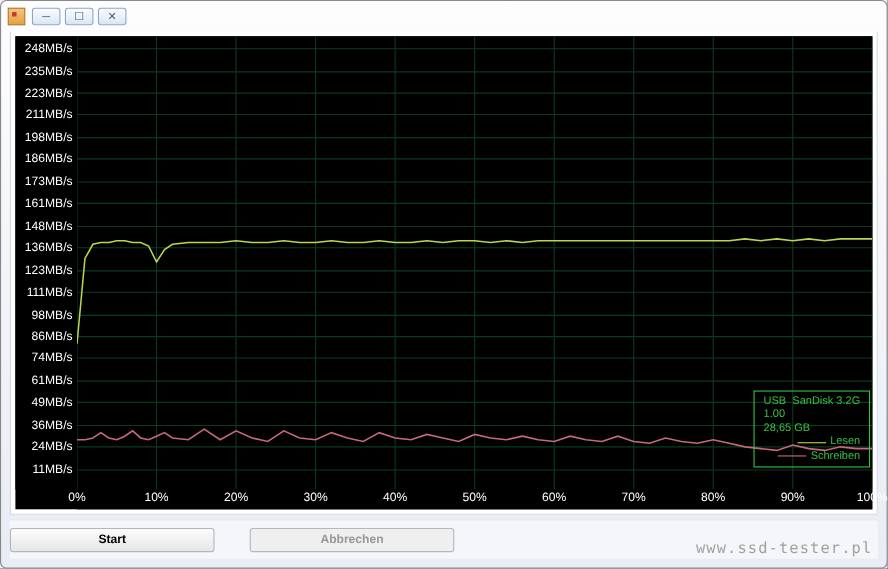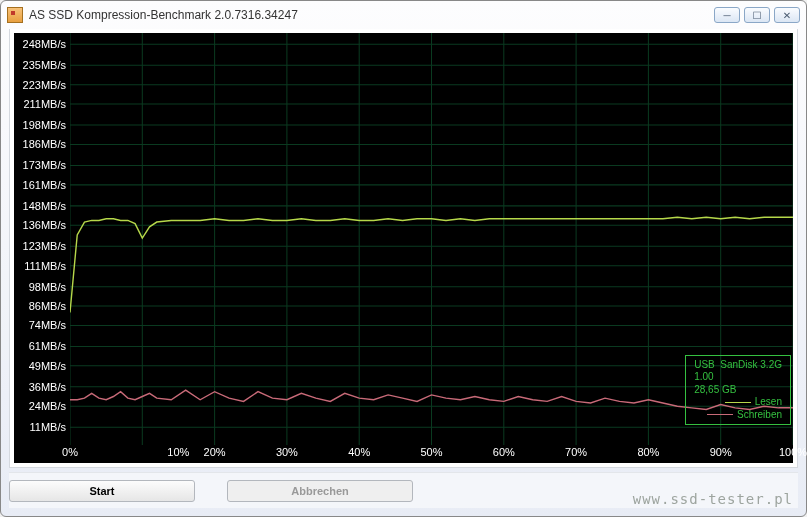--- a/index.html
+++ b/index.html
@@ -29,21 +29,20 @@
 .btn { width: 186px; height: 22px; border: 1px solid #b3b7bd; background: linear-gradient(#fcfcfc,#e6e6e6); border-radius: 3px; font-size: 11px; display:flex; align-items:center; justify-content:center; }
 .btn.disabled { color: #999; background: #efefef; }
 .watermark { position: absolute; right: 14px; bottom: 10px; color: rgba(120,130,120,0.7); font-family: monospace; font-size: 14px; letter-spacing: 1px; }
 </style>
 </head>
 <body>
 
 <div class="window">
   <div class="titlebar">
     <div class="app-icon"></div>
-    <div class="title">AS SSD Kompression-Benchmark 2.0.7316.34247</div>
     <div class="win-controls">
       <div class="win-btn">─</div>
       <div class="win-btn">☐</div>
       <div class="win-btn">✕</div>
     </div>
   </div>
   <div class="content">
     <div class="chart-wrap">
       <div class="chart-body">
         <div class="y-axis" id="y-axis">
@@ -113,21 +112,21 @@
                 <span>Lesen</span>
               </div>
             <div class="line-label">
                 <span class="line-seg" style="background:#c86a78"></span>
                 <span>Schreiben</span>
               </div>
           </div>
         </div>
         <div class="x-axis" id="x-axis">
             <div class="x-tick" style="left: 0%;">0%</div>
-            <div class="x-tick" style="left: 10%; margin-left: 36px;">10%</div>
+            <div class="x-tick" style="left: 10%;">10%</div>
             <div class="x-tick" style="left: 20%;">20%</div>
             <div class="x-tick" style="left: 30%;">30%</div>
             <div class="x-tick" style="left: 40%;">40%</div>
             <div class="x-tick" style="left: 50%;">50%</div>
             <div class="x-tick" style="left: 60%;">60%</div>
             <div class="x-tick" style="left: 70%;">70%</div>
             <div class="x-tick" style="left: 80%;">80%</div>
             <div class="x-tick" style="left: 90%;">90%</div>
             <div class="x-tick" style="left: 100%;">100%</div>
           </div>

